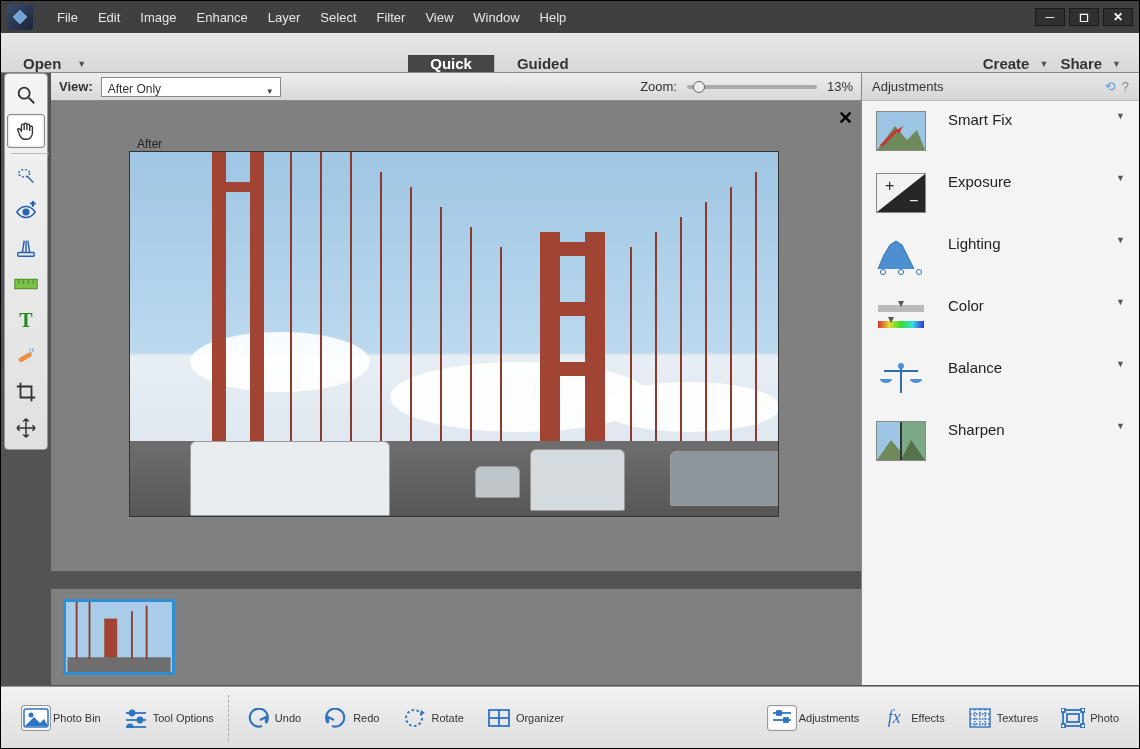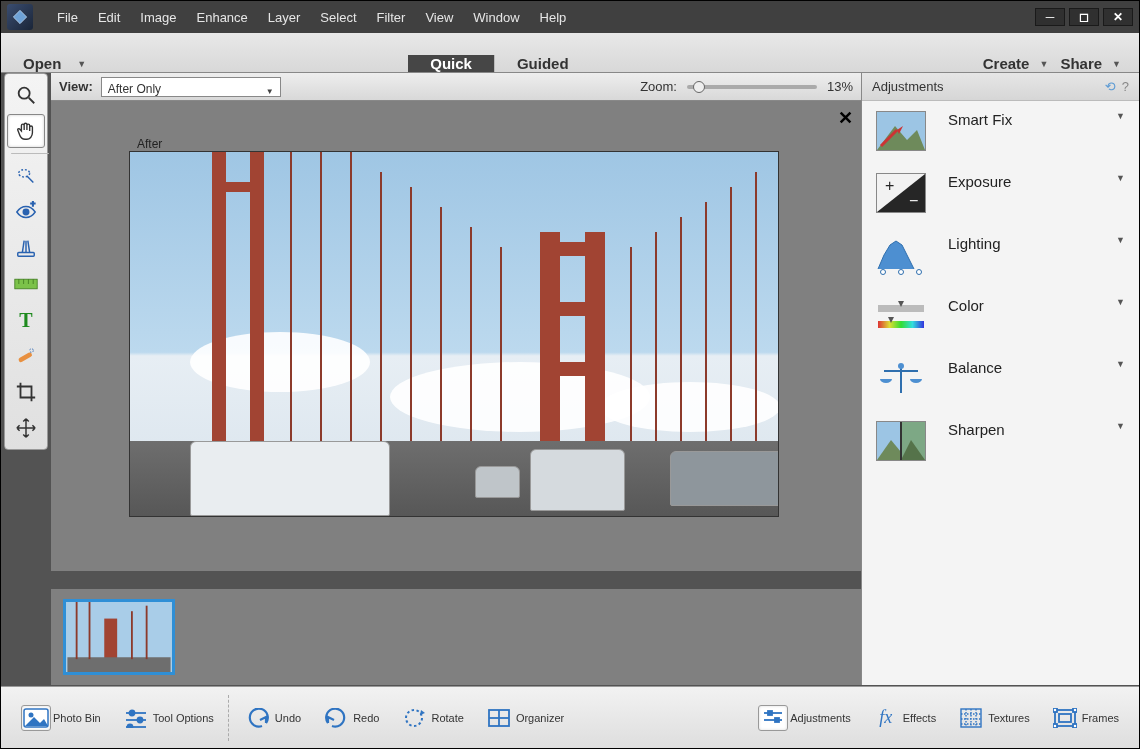--- a/index.html
+++ b/index.html
@@ -452,15 +452,15 @@
     <div class="icn">
         <svg width="24" height="20" viewBox="0 0 24 20" stroke="#2f74c2" stroke-width="1.8" fill="none">
           <rect x="2" y="2" width="20" height="16"></rect>
           <rect x="6" y="6" width="12" height="8"></rect>
           <rect x="0" y="0" width="4" height="4" fill="#fff"></rect>
           <rect x="20" y="0" width="4" height="4" fill="#fff"></rect>
           <rect x="0" y="16" width="4" height="4" fill="#fff"></rect>
           <rect x="20" y="16" width="4" height="4" fill="#fff"></rect>
         </svg>
       </div>
-    <span>Frames</span>
+    <span>Photo</span>
   </div>
 </div>
 
 </body></html>

